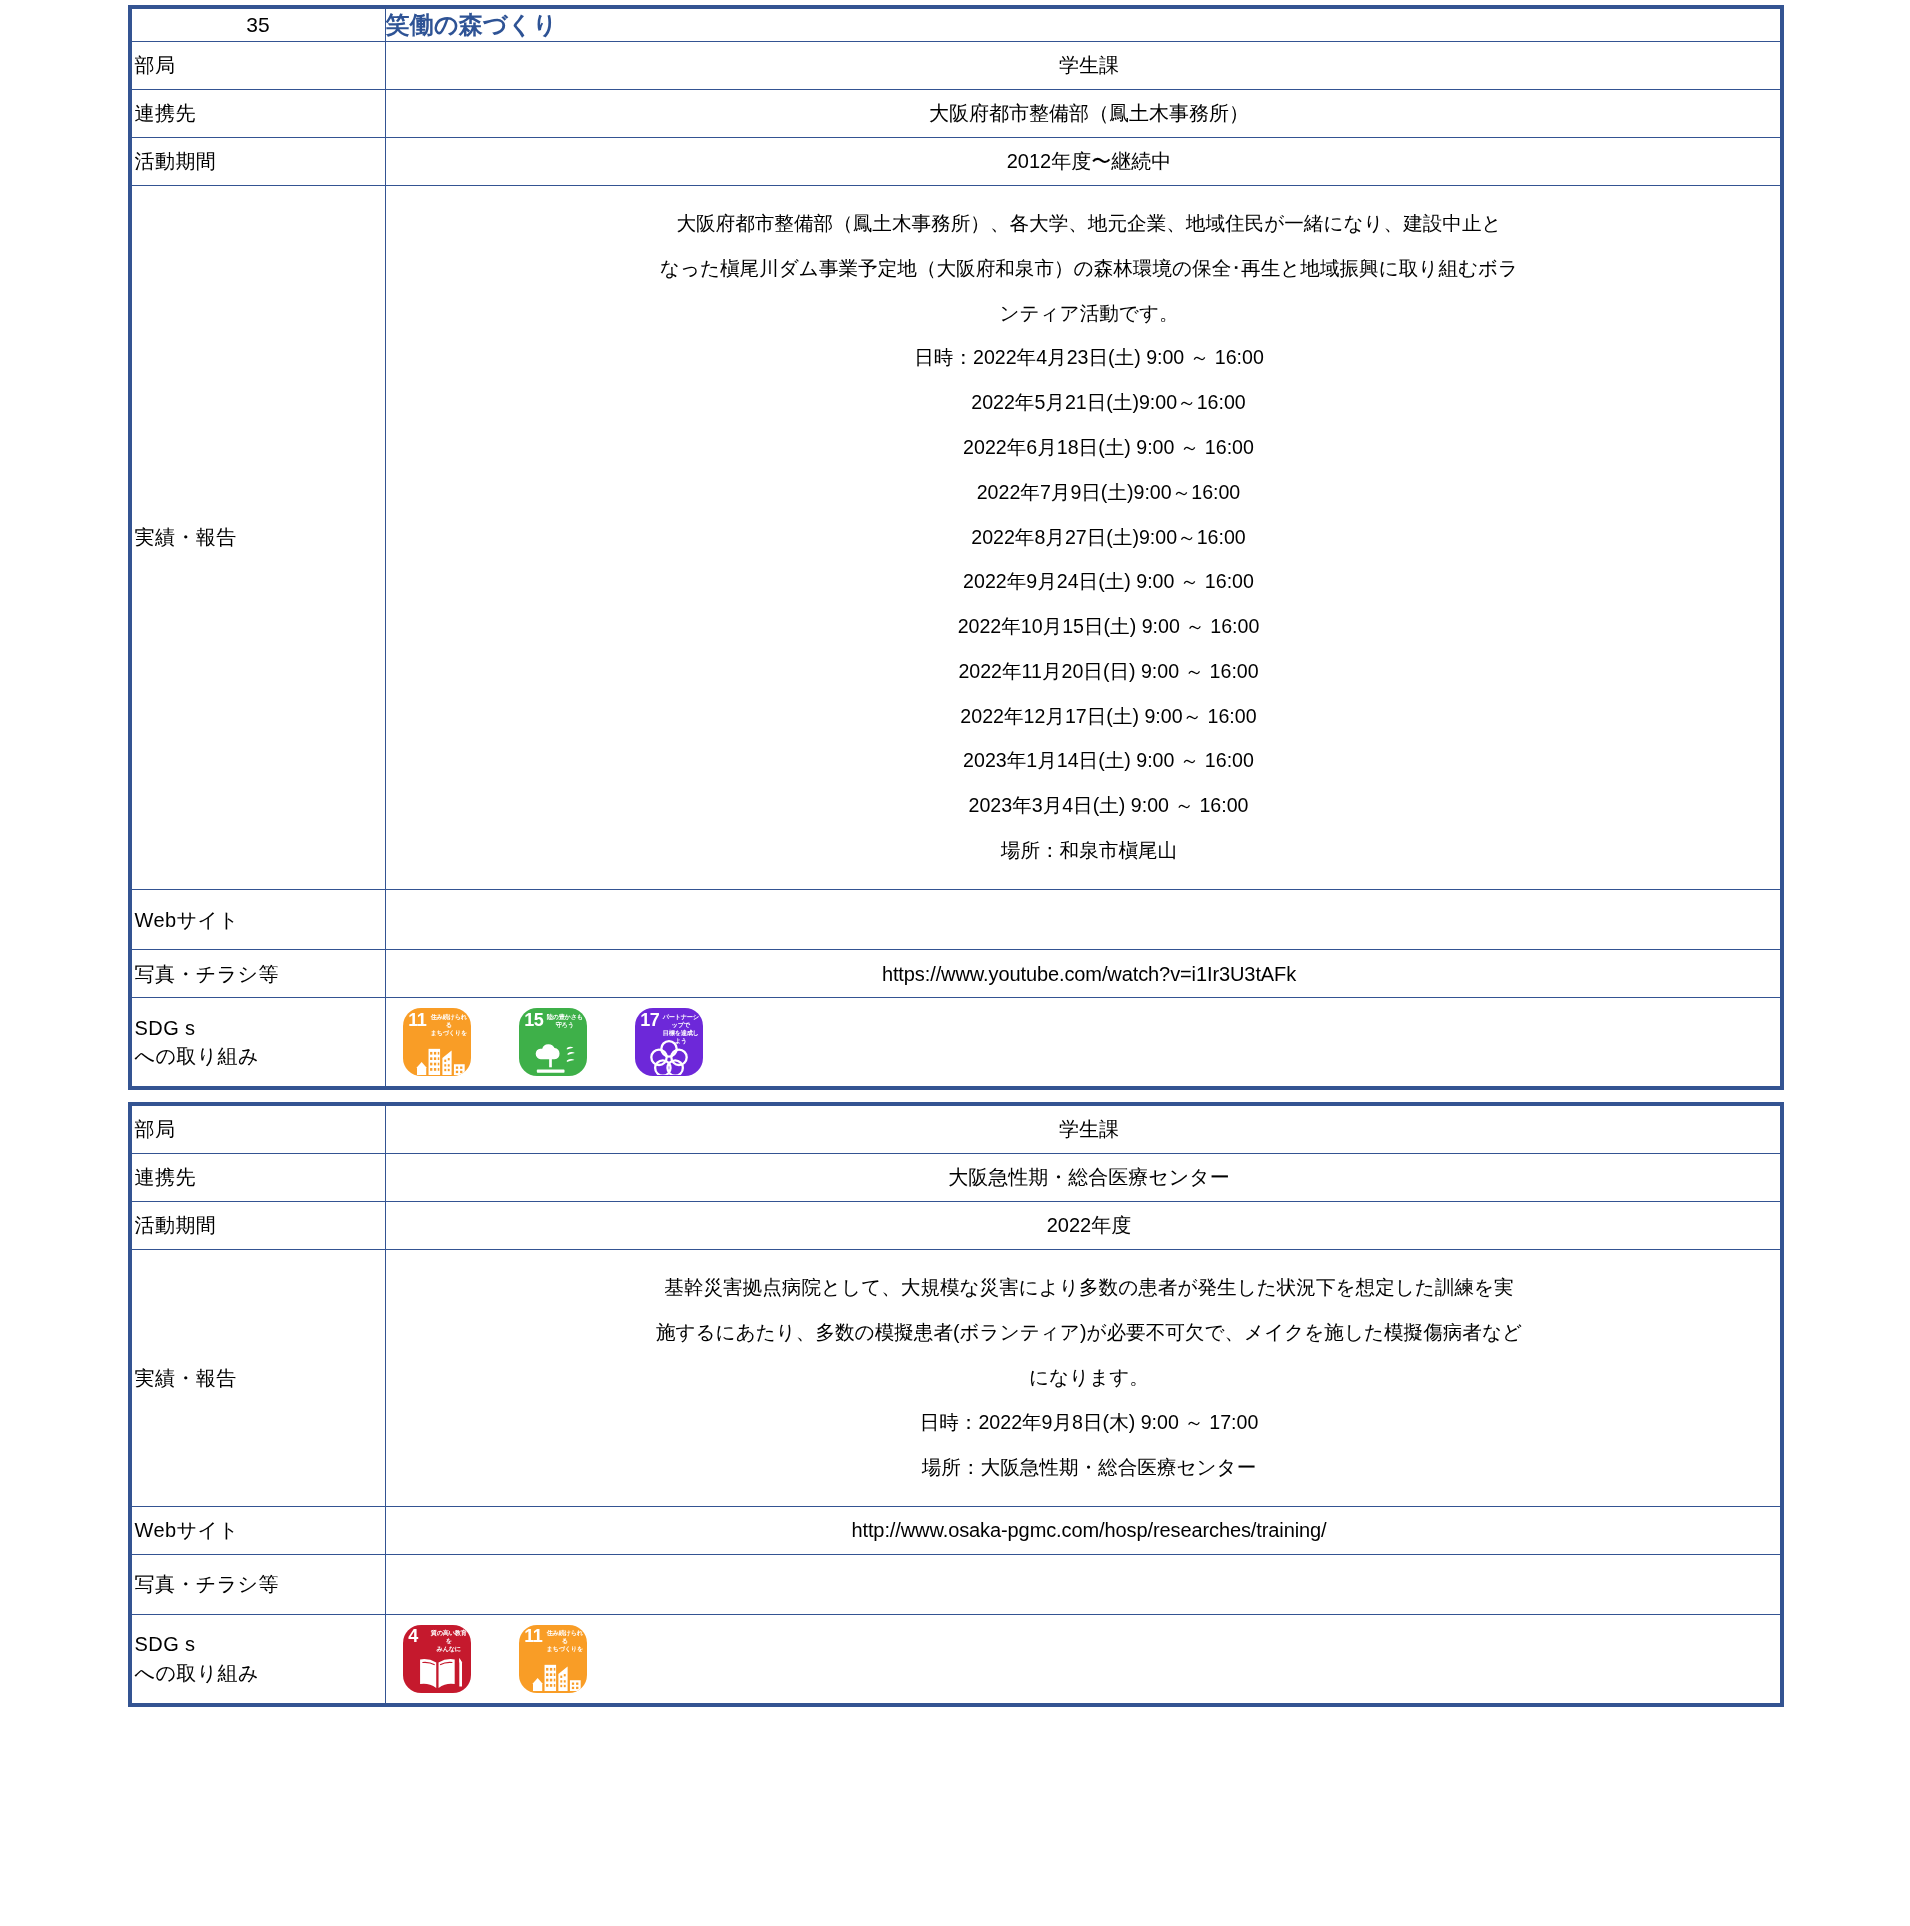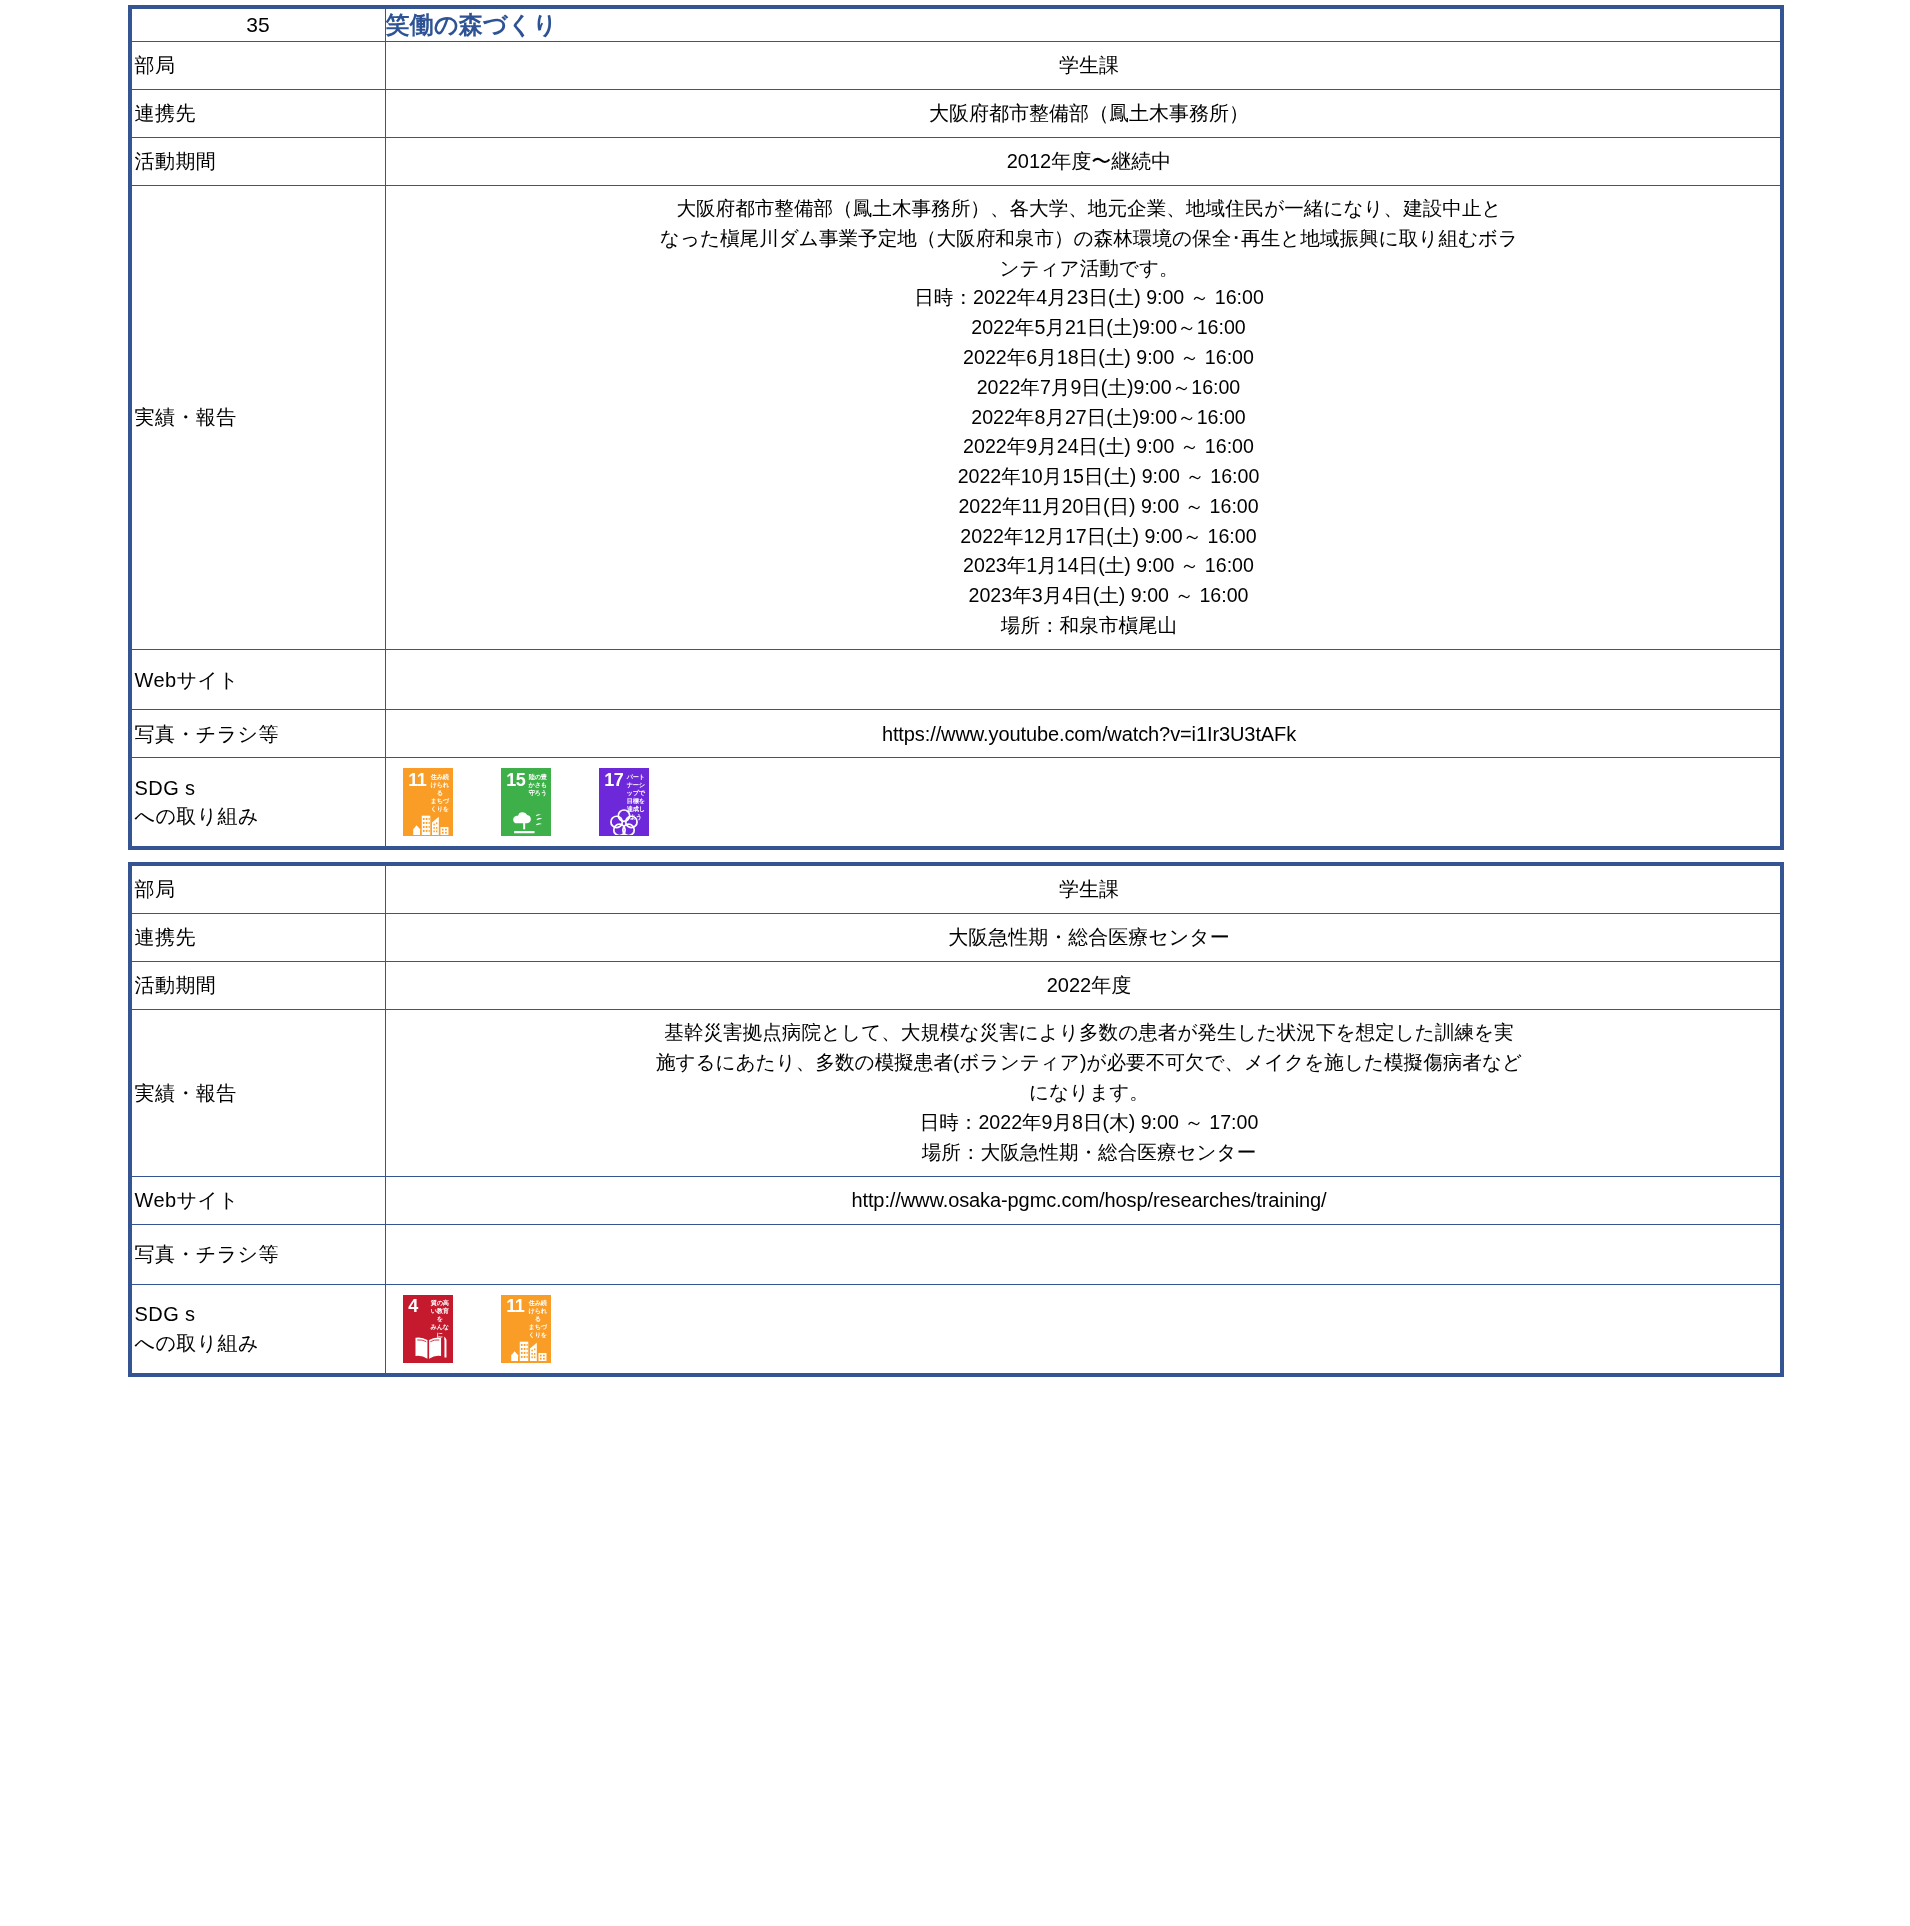--- a/index.html
+++ b/index.html
@@ -77,43 +77,44 @@
     padding: 9.2px 0 9.2px 13px;
     letter-spacing: 0.01em;
   }
 
   td.tall { padding-top: 11.6px; padding-bottom: 11.6px; }
 
   .report-body {
     font-size: 19.6px;
     line-height: 1.52;
   }
-  .report-body p { margin: 0; }
+  .report-body p { margin: 15px; }
   .report-line { white-space: pre; }
   .indent { padding-left: 39px; }
 
   .url {
     font-size: 20px;
     letter-spacing: -0.005em;
   }
 
   .sdg-row-cell {
     padding: 10px 0 10px 17.7px !important;
   }
   .sdg-strip {
     display: flex;
     align-items: flex-start;
     gap: 48px;
   }
   .sdg-badge {
-    width: 50px;
+    width: 68px;
     height: 68px;
     position: relative;
     flex: 0 0 auto;
     overflow: hidden;
+    border-radius: 18px;
   }
   .sdg-badge .sdg-num {
     position: absolute;
     left: 5px;
     top: 2.3px;
     color: #ffffff;
     font-weight: bold;
     font-size: 18px;
     line-height: 1;
     letter-spacing: -0.03em;

